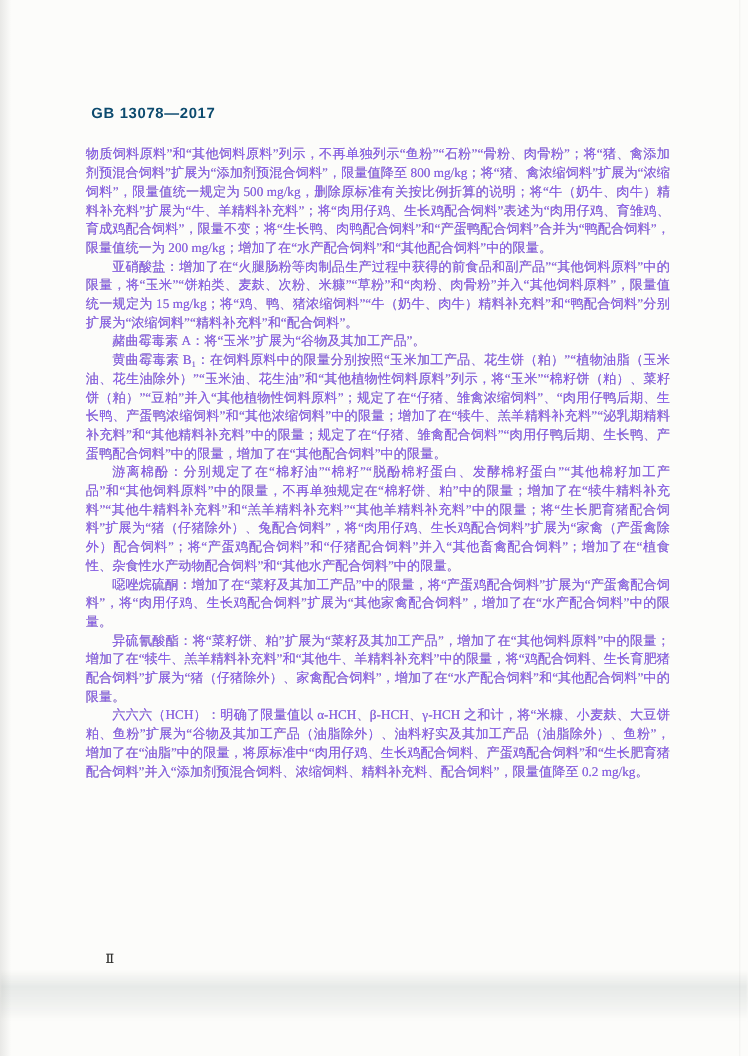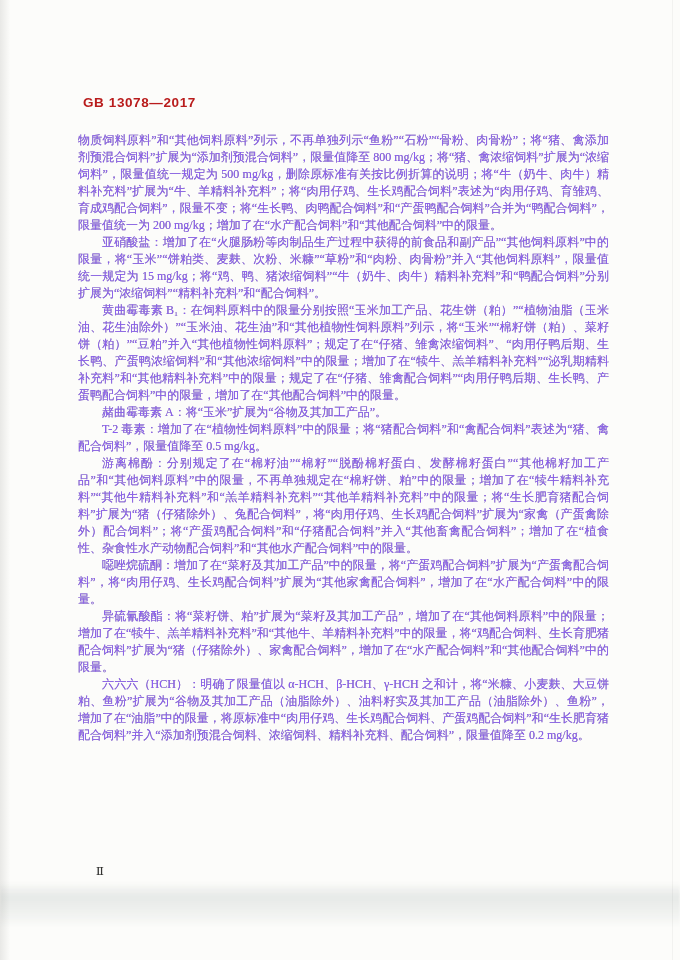--- a/index.html
+++ b/index.html
@@ -32,21 +32,21 @@
       rgba(203,209,207,0.42) 32%,
       rgba(212,217,215,0.34) 62%,
       rgba(212,217,215,0) 100%);
     filter:blur(1px);
     pointer-events:none;
   }
   .std-no {
     position:absolute; left:83px; top:95px;
     font-family:"Liberation Sans","DejaVu Sans",sans-serif;
     font-weight:bold; font-size:13.5px; letter-spacing:0.6px;
-    color:#b91c1c;
+    color:#0c4a6e;
   }
   .content {
     position:absolute; left:78px; top:132px; width:531px;
     font-size:12px; line-height:17px;
     text-align:justify; text-justify:inter-character;
     color:#8b5cf6;
     text-shadow:0 0 0.5px rgba(45,45,45,0.55);
   }
   .content p { text-indent:2em; }
   .content p.cont { text-indent:0; }
@@ -59,23 +59,22 @@
 </head>
 <body>
 
 <div class="page">
 
   <div class="std-no">GB 13078—2017</div>
 
   <div class="content">
     <p class="cont">物质饲料原料”和“其他饲料原料”列示，不再单独列示“鱼粉”“石粉”“骨粉、肉骨粉”；将“猪、禽添加剂预混合饲料”扩展为“添加剂预混合饲料”，限量值降至 800 mg/kg；将“猪、禽浓缩饲料”扩展为“浓缩饲料”，限量值统一规定为 500 mg/kg，删除原标准有关按比例折算的说明；将“牛（奶牛、肉牛）精料补充料”扩展为“牛、羊精料补充料”；将“肉用仔鸡、生长鸡配合饲料”表述为“肉用仔鸡、育雏鸡、育成鸡配合饲料”，限量不变；将“生长鸭、肉鸭配合饲料”和“产蛋鸭配合饲料”合并为“鸭配合饲料”，限量值统一为 200 mg/kg；增加了在“水产配合饲料”和“其他配合饲料”中的限量。</p>
     <p>亚硝酸盐：增加了在“火腿肠粉等肉制品生产过程中获得的前食品和副产品”“其他饲料原料”中的限量，将“玉米”“饼粕类、麦麸、次粉、米糠”“草粉”和“肉粉、肉骨粉”并入“其他饲料原料”，限量值统一规定为 15 mg/kg；将“鸡、鸭、猪浓缩饲料”“牛（奶牛、肉牛）精料补充料”和“鸭配合饲料”分别扩展为“浓缩饲料”“精料补充料”和“配合饲料”。</p>
+    <p>赭曲霉毒素 A：将“玉米”扩展为“谷物及其加工产品”。</p>
     <p>黄曲霉毒素 B₁：在饲料原料中的限量分别按照“玉米加工产品、花生饼（粕）”“植物油脂（玉米油、花生油除外）”“玉米油、花生油”和“其他植物性饲料原料”列示，将“玉米”“棉籽饼（粕）、菜籽饼（粕）”“豆粕”并入“其他植物性饲料原料”；规定了在“仔猪、雏禽浓缩饲料”、“肉用仔鸭后期、生长鸭、产蛋鸭浓缩饲料”和“其他浓缩饲料”中的限量；增加了在“犊牛、羔羊精料补充料”“泌乳期精料补充料”和“其他精料补充料”中的限量；规定了在“仔猪、雏禽配合饲料”“肉用仔鸭后期、生长鸭、产蛋鸭配合饲料”中的限量，增加了在“其他配合饲料”中的限量。</p>
-    <p>赭曲霉毒素 A：将“玉米”扩展为“谷物及其加工产品”。</p>
-    <p>T-2 毒素：增加了在“植物性饲料原料”中的限量；将“猪配合饲料”和“禽配合饲料”表述为“猪、禽配合饲料”，限量值降至 0.5 mg/kg。</p>
     <p>游离棉酚：分别规定了在“棉籽油”“棉籽”“脱酚棉籽蛋白、发酵棉籽蛋白”“其他棉籽加工产品”和“其他饲料原料”中的限量，不再单独规定在“棉籽饼、粕”中的限量；增加了在“犊牛精料补充料”“其他牛精料补充料”和“羔羊精料补充料”“其他羊精料补充料”中的限量；将“生长肥育猪配合饲料”扩展为“猪（仔猪除外）、兔配合饲料”，将“肉用仔鸡、生长鸡配合饲料”扩展为“家禽（产蛋禽除外）配合饲料”；将“产蛋鸡配合饲料”和“仔猪配合饲料”并入“其他畜禽配合饲料”；增加了在“植食性、杂食性水产动物配合饲料”和“其他水产配合饲料”中的限量。</p>
     <p>噁唑烷硫酮：增加了在“菜籽及其加工产品”中的限量，将“产蛋鸡配合饲料”扩展为“产蛋禽配合饲料”，将“肉用仔鸡、生长鸡配合饲料”扩展为“其他家禽配合饲料”，增加了在“水产配合饲料”中的限量。</p>
     <p>异硫氰酸酯：将“菜籽饼、粕”扩展为“菜籽及其加工产品”，增加了在“其他饲料原料”中的限量；增加了在“犊牛、羔羊精料补充料”和“其他牛、羊精料补充料”中的限量，将“鸡配合饲料、生长育肥猪配合饲料”扩展为“猪（仔猪除外）、家禽配合饲料”，增加了在“水产配合饲料”和“其他配合饲料”中的限量。</p>
     <p>六六六（HCH）：明确了限量值以 α-HCH、β-HCH、γ-HCH 之和计，将“米糠、小麦麸、大豆饼粕、鱼粉”扩展为“谷物及其加工产品（油脂除外）、油料籽实及其加工产品（油脂除外）、鱼粉”，增加了在“油脂”中的限量，将原标准中“肉用仔鸡、生长鸡配合饲料、产蛋鸡配合饲料”和“生长肥育猪配合饲料”并入“添加剂预混合饲料、浓缩饲料、精料补充料、配合饲料”，限量值降至 0.2 mg/kg。</p>
   </div>
 
   <div class="page-num">Ⅱ</div>
 
   <div class="scan-band"></div>
   <div class="edge-left"></div>

